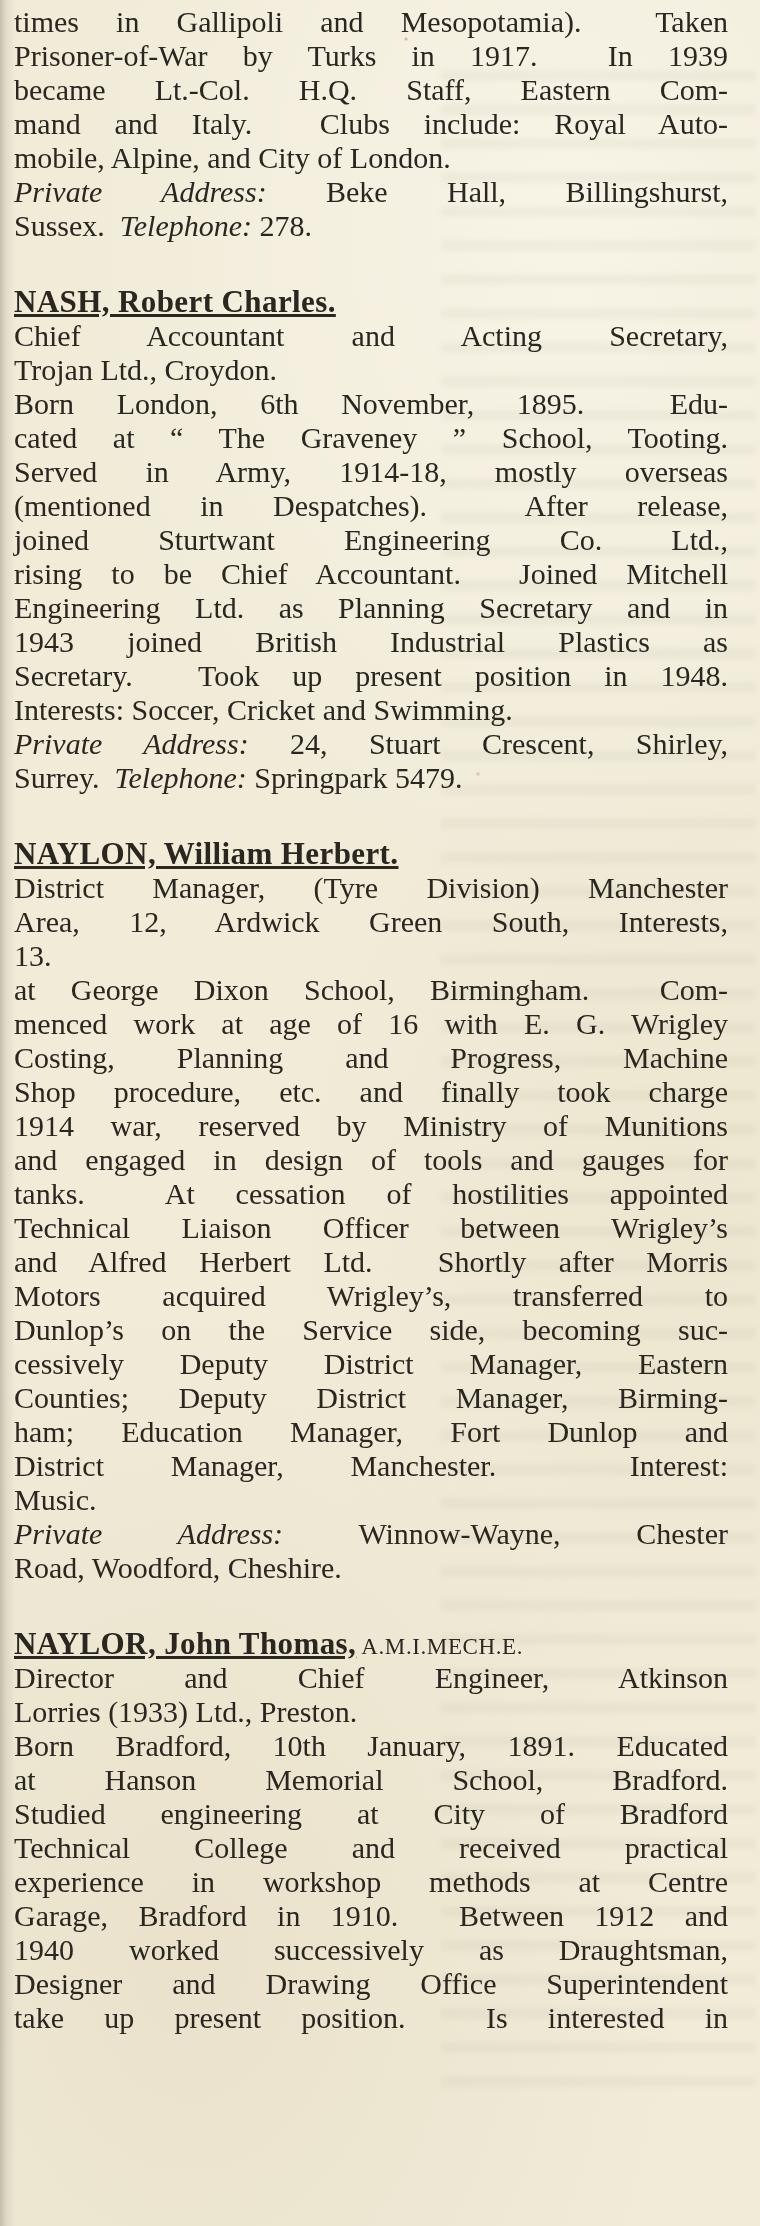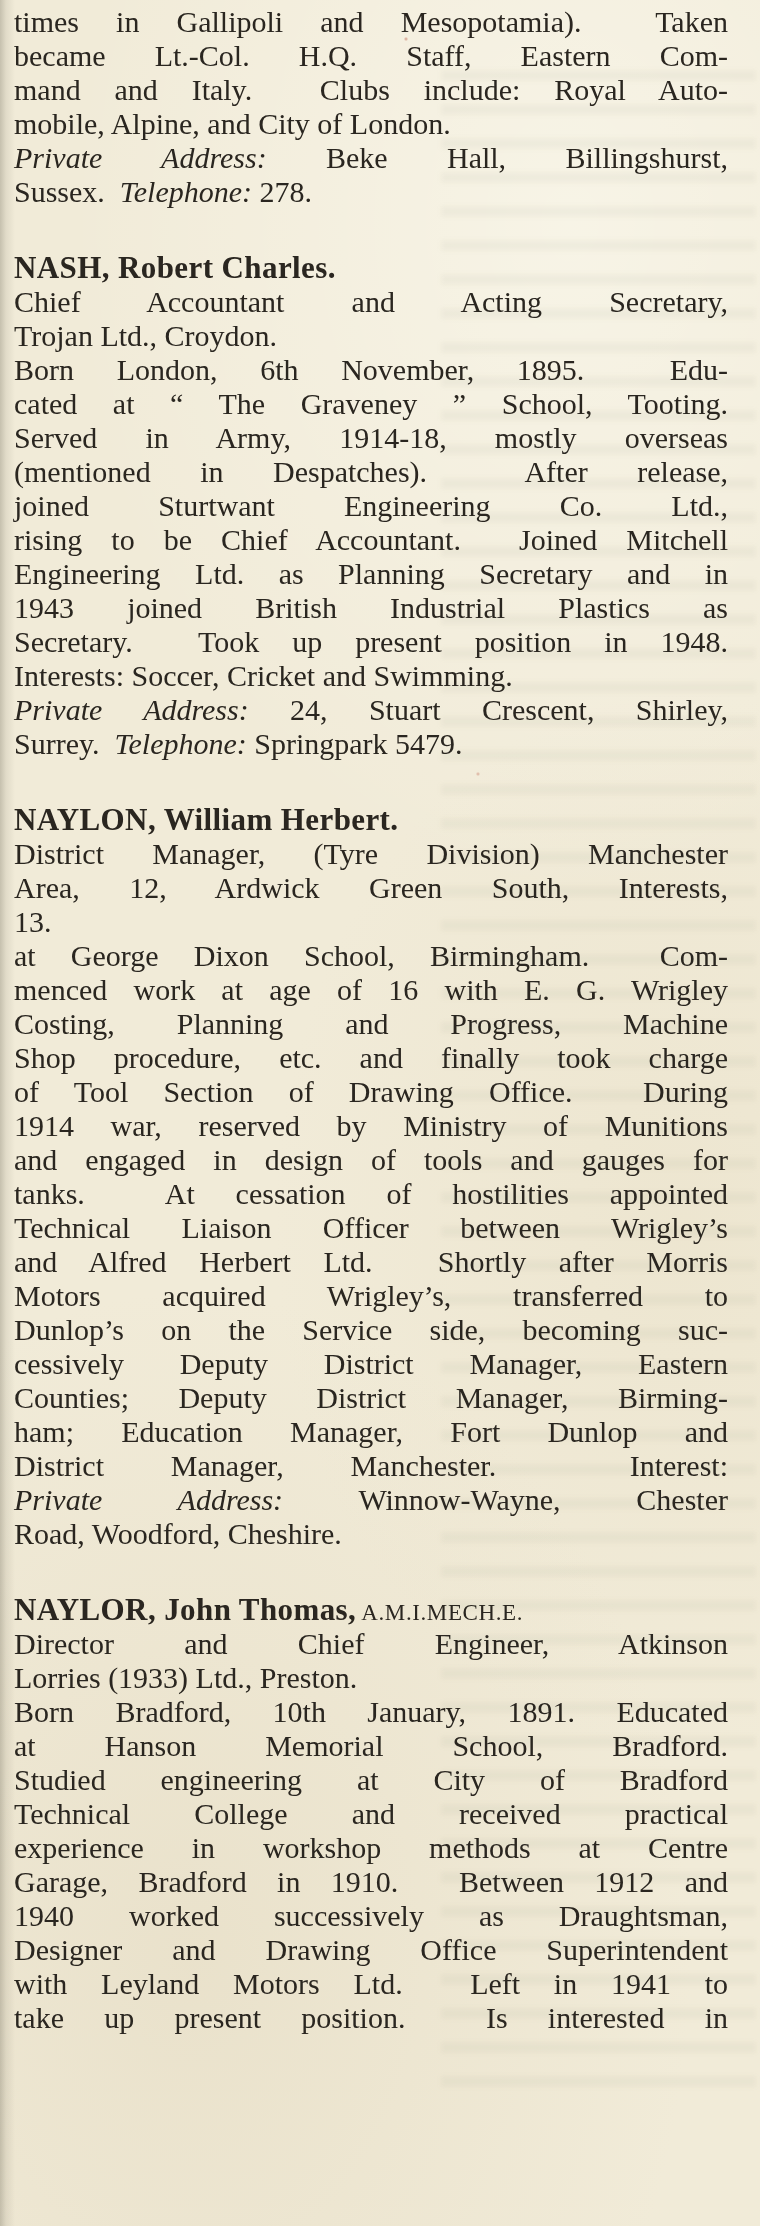--- a/index.html
+++ b/index.html
@@ -63,35 +63,36 @@
   }
   .heading {
     height: 34px;
     font-weight: bold;
     font-size: 31px;
     letter-spacing: 0.4px;
     text-align: left;
     text-align-last: left;
   }
   .seg.italic { font-style: italic; }
-  .seg.bold { font-weight: bold; }
+  .seg.bold { font-weight: bold; text-decoration: underline; }
   .seg.caps {
     font-weight: normal;
     font-size: 23px;
     letter-spacing: 0.6px;
   }
 </style>
 </head>
 <body>
 
 <div class="page">
   <div class="showthrough"></div>
   <div class="column">
       <section class="entry">
         <div class="line"><span class="seg regular">times in Gallipoli and Mesopotamia).&nbsp; Taken</span></div>
+        <div class="line"><span class="seg regular">Prisoner-of-War by Turks in 1917.&nbsp; In 1939</span></div>
         <div class="line"><span class="seg regular">became Lt.-Col. H.Q. Staff, Eastern Com-</span></div>
         <div class="line"><span class="seg regular">mand and Italy.&nbsp; Clubs include: Royal Auto-</span></div>
         <div class="line last"><span class="seg regular">mobile, Alpine, and City of London.</span></div>
         <div class="line"><span class="seg italic">Private Address:</span><span class="seg regular"> Beke Hall, Billingshurst,</span></div>
         <div class="line last"><span class="seg regular">Sussex.&nbsp; </span><span class="seg italic">Telephone:</span><span class="seg regular"> 278.</span></div>
       </section>
       <section class="entry">
         <div class="heading"><span class="seg bold">NASH, Robert Charles.</span></div>
         <div class="line"><span class="seg regular">Chief Accountant and Acting Secretary,</span></div>
         <div class="line last"><span class="seg regular">Trojan Ltd., Croydon.</span></div>
@@ -110,44 +111,43 @@
       </section>
       <section class="entry">
         <div class="heading"><span class="seg bold">NAYLON, William Herbert.</span></div>
         <div class="line"><span class="seg regular">District Manager, (Tyre Division) Manchester</span></div>
         <div class="line"><span class="seg regular">Area, 12, Ardwick Green South, Interests,</span></div>
         <div class="line last"><span class="seg regular">13.</span></div>
         <div class="line"><span class="seg regular">at George Dixon School, Birmingham.&nbsp; Com-</span></div>
         <div class="line"><span class="seg regular">menced work at age of 16 with E. G. Wrigley</span></div>
         <div class="line"><span class="seg regular">Costing, Planning and Progress, Machine</span></div>
         <div class="line"><span class="seg regular">Shop procedure, etc. and finally took charge</span></div>
-        <div class="line"><span class="seg regular">of Tool Section of Drawing Office.&nbsp; During</span></div>
         <div class="line"><span class="seg regular">1914 war, reserved by Ministry of Munitions</span></div>
         <div class="line"><span class="seg regular">and engaged in design of tools and gauges for</span></div>
         <div class="line"><span class="seg regular">tanks.&nbsp; At cessation of hostilities appointed</span></div>
         <div class="line"><span class="seg regular">Technical Liaison Officer between Wrigley’s</span></div>
         <div class="line"><span class="seg regular">and Alfred Herbert Ltd.&nbsp; Shortly after Morris</span></div>
         <div class="line"><span class="seg regular">Motors acquired Wrigley’s, transferred to</span></div>
         <div class="line"><span class="seg regular">Dunlop’s on the Service side, becoming suc-</span></div>
         <div class="line"><span class="seg regular">cessively Deputy District Manager, Eastern</span></div>
         <div class="line"><span class="seg regular">Counties; Deputy District Manager, Birming-</span></div>
         <div class="line"><span class="seg regular">ham; Education Manager, Fort Dunlop and</span></div>
         <div class="line"><span class="seg regular">District Manager, Manchester.&nbsp; Interest:</span></div>
+        <div class="line last"><span class="seg regular">Music.</span></div>
         <div class="line"><span class="seg italic">Private Address:</span><span class="seg regular"> Winnow-Wayne, Chester</span></div>
         <div class="line last"><span class="seg regular">Road, Woodford, Cheshire.</span></div>
       </section>
       <section class="entry">
         <div class="heading"><span class="seg bold">NAYLOR, John Thomas,</span><span class="seg caps"> A.M.I.MECH.E.</span></div>
         <div class="line"><span class="seg regular">Director and Chief Engineer, Atkinson</span></div>
         <div class="line last"><span class="seg regular">Lorries (1933) Ltd., Preston.</span></div>
         <div class="line"><span class="seg regular">Born Bradford, 10th January, 1891. Educated</span></div>
         <div class="line"><span class="seg regular">at Hanson Memorial School, Bradford.</span></div>
         <div class="line"><span class="seg regular">Studied engineering at City of Bradford</span></div>
         <div class="line"><span class="seg regular">Technical College and received practical</span></div>
         <div class="line"><span class="seg regular">experience in workshop methods at Centre</span></div>
         <div class="line"><span class="seg regular">Garage, Bradford in 1910.&nbsp; Between 1912 and</span></div>
         <div class="line"><span class="seg regular">1940 worked successively as Draughtsman,</span></div>
         <div class="line"><span class="seg regular">Designer and Drawing Office Superintendent</span></div>
-        <div class="line"><span class="seg regular">with Leyland Motors Ltd.&nbsp; Left in 1941 to</span></div>
         <div class="line"><span class="seg regular">take up present position.&nbsp; Is interested in</span></div>
       </section>
     </div>
 </div>
 
 </body></html>

